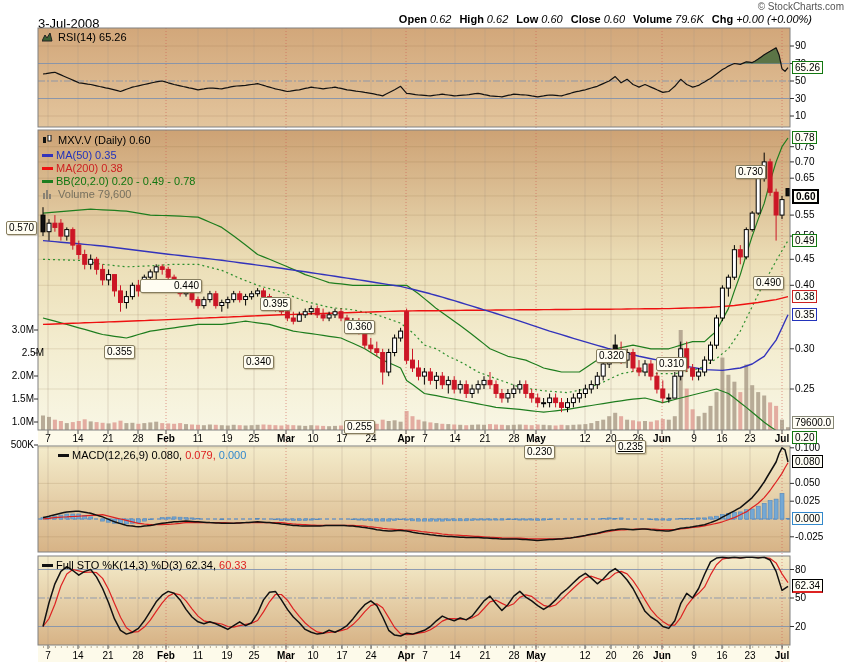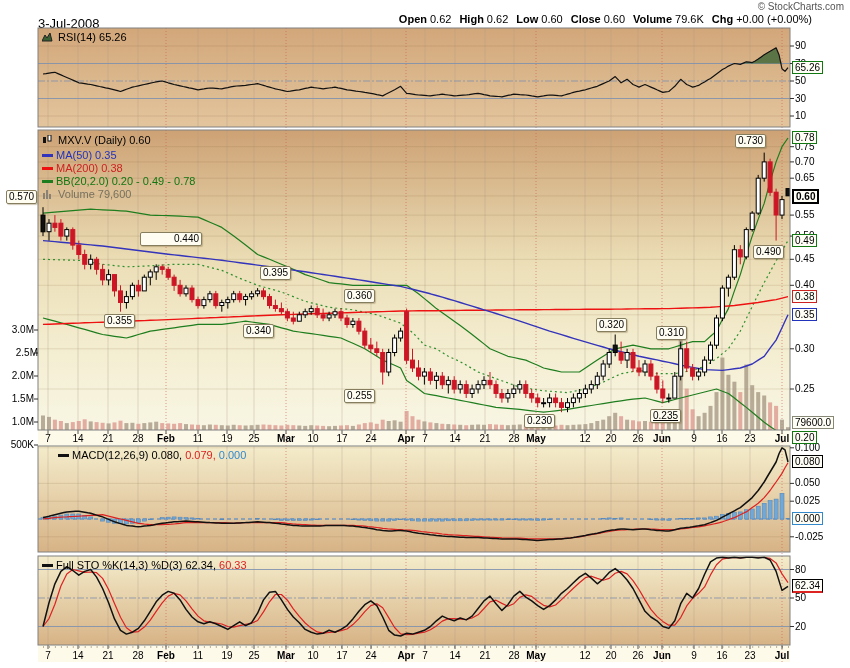--- a/index.html
+++ b/index.html
@@ -8,31 +8,31 @@
   .abs{position:absolute;}
   #stage{position:absolute;left:0;top:0;width:850px;height:668px;}
   #chart-svg{position:absolute;left:0;top:0;}
   .hdr-symbol{font-size:15px;font-weight:bold;color:#000;}
   .hdr-company{font-size:11px;color:#000;margin-left:5px;}
   .hdr-exchange{font-size:10px;color:#000;margin-left:5px;letter-spacing:.5px;}
   .hdr-date{font-size:13px;color:#000;}
   .hdr-copy{font-size:10px;color:#555;}
   #quote-bar{font-size:11px;color:#000;white-space:nowrap;}
   #quote-bar .ql{font-weight:bold;margin-left:8px;}
-  #quote-bar .qv{margin-left:3px;}
+  #quote-bar .qv{margin-left:3px;font-style:italic;}
   .legend-row{position:absolute;font-size:11px;white-space:nowrap;line-height:12px;}
   .lg-dash{display:inline-block;width:11px;height:3px;vertical-align:2px;margin-right:3px;}
   .lg-icon{display:inline-block;width:11px;height:10px;vertical-align:-1px;margin-right:2px;}
   .tick-label{position:absolute;font-size:10px;color:#000;line-height:10px;}
   .tick-left{width:34px;text-align:right;}
   .axisbox{position:absolute;font-size:10px;line-height:11px;background:#fffef6;
            border:1px solid #000;padding:0 2px;color:#000;white-space:nowrap;}
   .anno{position:absolute;font-size:10px;line-height:12px;background:#fffdf2;
         border:1px solid #867d5f;border-radius:2px;padding:0 2px;color:#000;
-        box-shadow:1px 1px 1px rgba(120,100,60,.35);}
+        box-shadow:1px 1px 1px rgba(120,100,60,.35);margin-top:31px;}
   .dlabel{position:absolute;font-size:10px;color:#000;transform:translateX(-50%);line-height:11px;}
   .dlabel.month{font-weight:bold;}
 </style>
 </head>
 <body>
 
 <div id="stage">
 
   <div class="abs hdr-date" style="left:38px;top:16px;">3-Jul-2008</div>
   <div class="abs hdr-copy" style="right:6px;top:1px;">© StockCharts.com</div>
@@ -903,21 +903,21 @@
       <div class="tick-label" style="left: 795px; top: 343.786px;">0.30</div>
       <div class="tick-label" style="left: 795px; top: 384.006px;">0.25</div>
       <div class="tick-label" style="left: 795px; top: 442.8px;">0.100</div>
       <div class="tick-label" style="left: 795px; top: 478.4px; text-align: right;">0.050</div>
       <div class="tick-label" style="left: 795px; top: 496.2px;">0.025</div>
       <div class="tick-label" style="left: 795px; top: 531.8px;">-0.025</div>
       <div class="tick-label" style="left: 795px; top: 564.5px;">80</div>
       <div class="tick-label" style="left: 795px; top: 593px;">50</div>
       <div class="tick-label" style="left: 795px; top: 621.5px;">20</div>
       <div class="tick-label tick-left" style="left: 0px; top: 325px;">3.0M</div>
-      <div class="tick-label tick-left" style="left: 4px; top: 348px;">2.5M</div>
+      <div class="tick-label tick-left" style="left: 10px; top: 348px;">2.5M</div>
       <div class="tick-label tick-left" style="left: 0px; top: 371px;">2.0M</div>
       <div class="tick-label tick-left" style="left: 0px; top: 394px;">1.5M</div>
       <div class="tick-label tick-left" style="left: 0px; top: 417px;">1.0M</div>
       <div class="tick-label tick-left" style="left: 0px; top: 440px;">500K</div>
       <div class="axisbox" style="left: 792px; top: 131px; border-color: rgb(17, 119, 17);">0.78</div>
       <div class="axisbox" style="left: 792px; top: 189px; border-color: rgb(0, 0, 0); font-weight: bold; border-width: 2px;">0.60</div>
       <div class="axisbox" style="left: 792px; top: 234px; border-color: rgb(17, 119, 17);">0.49</div>
       <div class="axisbox" style="left: 792px; top: 290px; border-color: rgb(204, 34, 34);">0.38</div>
       <div class="axisbox" style="left: 792px; top: 308px; border-color: rgb(34, 51, 187);">0.35</div>
       <div class="axisbox" style="left: 792px; top: 431px; border-color: rgb(17, 119, 17);">0.20</div>
@@ -972,30 +972,30 @@
       <div class="dlabel month" style="left: 662px; top: 650px;">Jun</div>
       <div class="dlabel" style="left: 694px; top: 433px;">9</div>
       <div class="dlabel" style="left: 694px; top: 650px;">9</div>
       <div class="dlabel" style="left: 722px; top: 433px;">16</div>
       <div class="dlabel" style="left: 722px; top: 650px;">16</div>
       <div class="dlabel" style="left: 750px; top: 433px;">23</div>
       <div class="dlabel" style="left: 750px; top: 650px;">23</div>
       <div class="dlabel month" style="left: 782px; top: 433px;">Jul</div>
       <div class="dlabel month" style="left: 782px; top: 650px;">Jul</div>
       <div class="anno" style="left: 6px; top: 190px;">0.570</div>
-      <div class="anno" style="left: 140px; top: 232px; padding-left: 33px;">0.440</div>
+      <div class="anno" style="left: 140px; top: 248px; padding-left: 33px;">0.440</div>
       <div class="anno" style="left: 104px; top: 314px;">0.355</div>
       <div class="anno" style="left: 260px; top: 266px;">0.395</div>
       <div class="anno" style="left: 243px; top: 324px;">0.340</div>
       <div class="anno" style="left: 344px; top: 289px;">0.360</div>
       <div class="anno" style="left: 344px; top: 389px;">0.255</div>
       <div class="anno" style="left: 524px; top: 414px;">0.230</div>
       <div class="anno" style="left: 596px; top: 318px;">0.320</div>
       <div class="anno" style="left: 656px; top: 326px;">0.310</div>
-      <div class="anno" style="left: 650px; top: 409px; text-decoration: underline;">0.235</div>
+      <div class="anno" style="left: 615px; top: 409px; text-decoration: underline;">0.235</div>
       <div class="anno" style="left: 735px; top: 134px;">0.730</div>
       <div class="anno" style="left: 753px; top: 245px;">0.490</div>
     </div>
 
   <div class="legend-row" style="left:42px;top:31px;">
     <span class="lg-icon"><svg width="11" height="10">
           <polygon points="0,9 3,3 5,6 8,1 10,9" fill="#3a5f33" stroke="#222" stroke-width="1"></polygon>
         </svg></span>
     <span>RSI(14) 65.26</span>
   </div>

